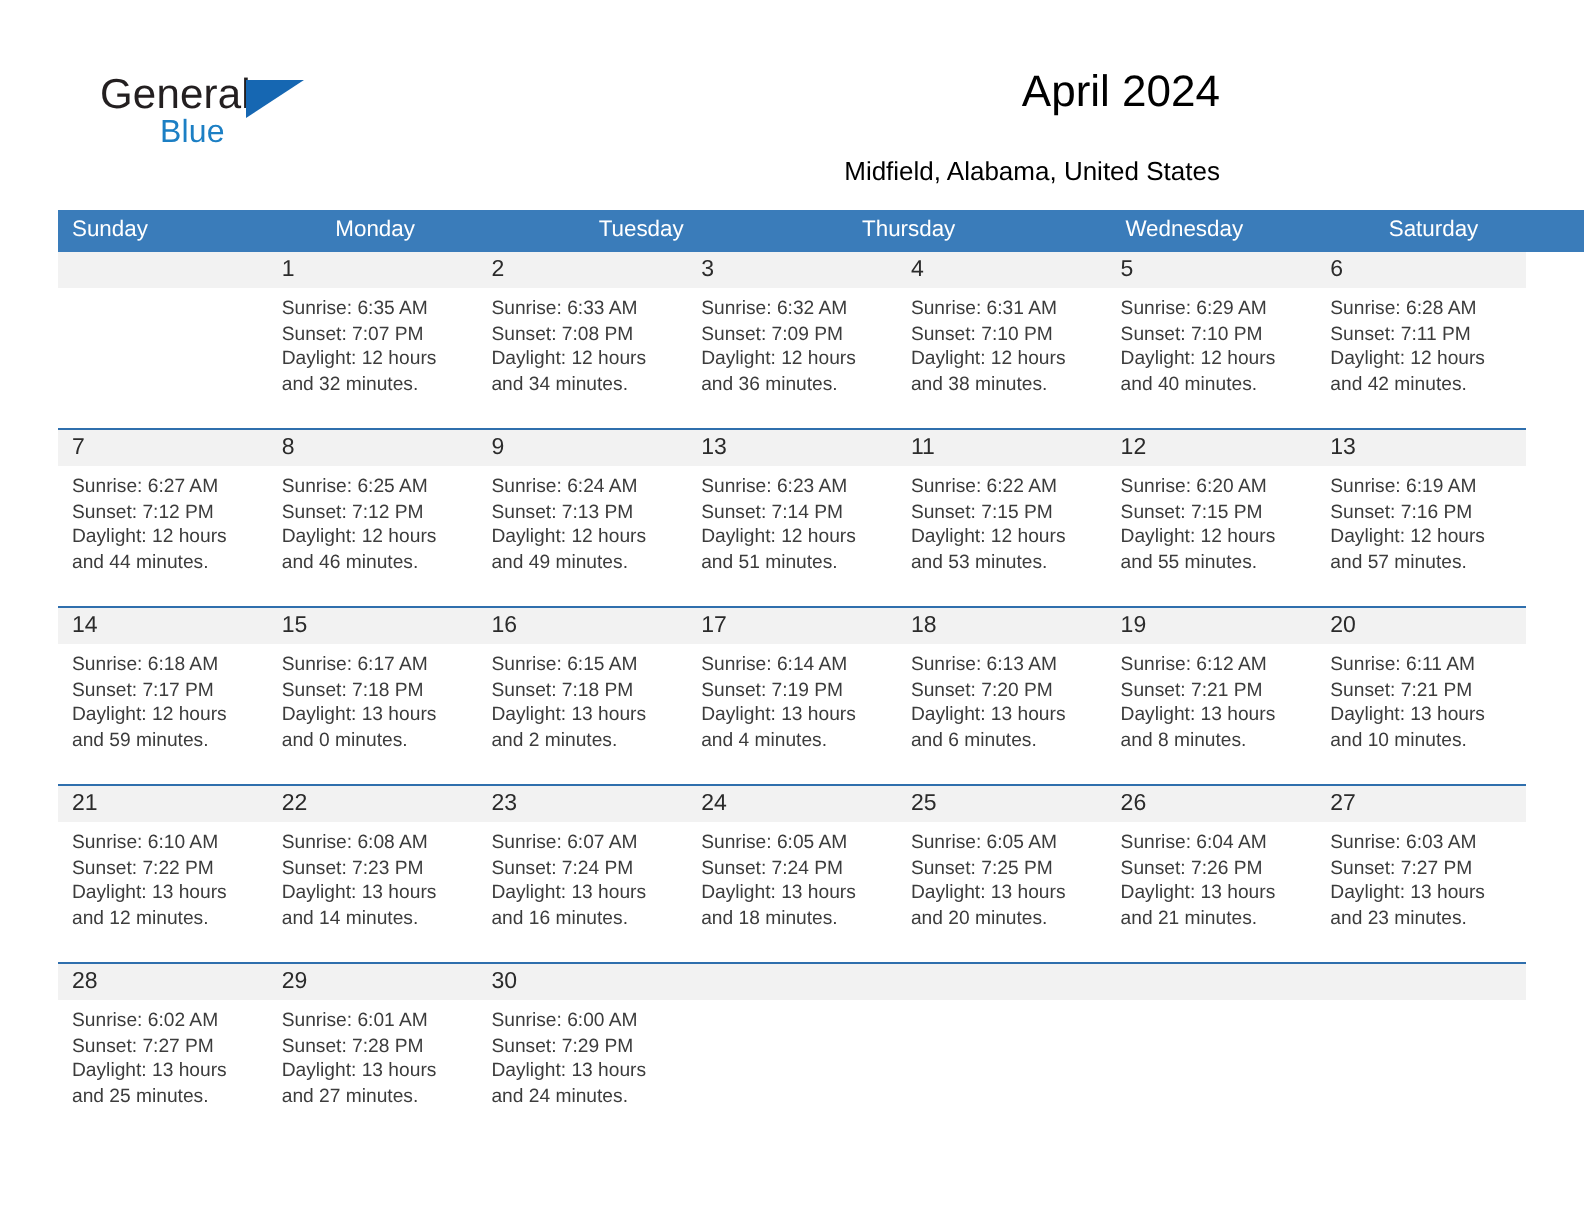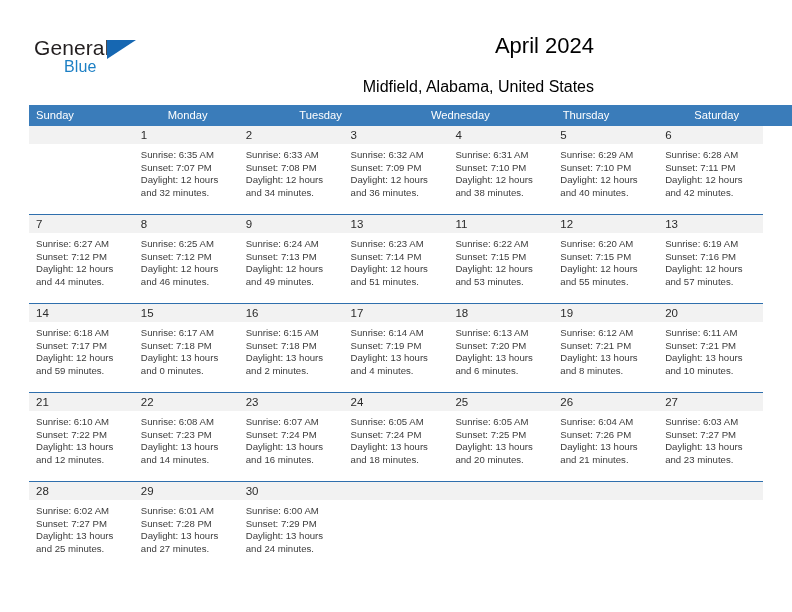--- a/index.html
+++ b/index.html
@@ -17,21 +17,21 @@
   .page {
     position: relative;
     width: 792px;
     height: 612px;
     box-sizing: border-box;
   }
 
   
   .header {
     position: absolute;
-    left: 0;
+    left: 16px;
     top: 0;
     width: 628px;
     height: 100px;
   }
   .logo {
     position: absolute;
     left: 34px;
     top: 37px;
     width: 200px;
     height: 48px;
@@ -71,21 +71,21 @@
     top: 33px;
     font-size: 22px;
     color: #000000;
     text-align: right;
     white-space: nowrap;
   }
   .subtitle {
     position: absolute;
     right: 34px;
     top: 78px;
-    font-size: 16px;
+    font-size: 13px;
     color: #000000;
     text-align: right;
     white-space: nowrap;
   }
 
   
   .calendar {
     position: absolute;
     left: 29px;
     top: 105px;
@@ -157,22 +157,22 @@
     </div>
     <div class="title">April 2024</div>
     <div class="subtitle">Midfield, Alabama, United States</div>
   </div>
 
   <div class="calendar">
     <div class="weekday-row" id="weekday-row">
         <div class="weekday-cell">Sunday</div>
         <div class="weekday-cell">Monday</div>
         <div class="weekday-cell">Tuesday</div>
+        <div class="weekday-cell">Thursday</div>
         <div class="weekday-cell">Wednesday</div>
-        <div class="weekday-cell">Thursday</div>
         <div class="weekday-cell">Saturday</div>
       </div>
     <div id="weeks-container">
         <div class="week-row first">
           <div class="day-cell empty">
             <div class="day-number"></div>
           </div>
           <div class="day-cell">
             <div class="day-number">1</div>
             <div class="day-info">

